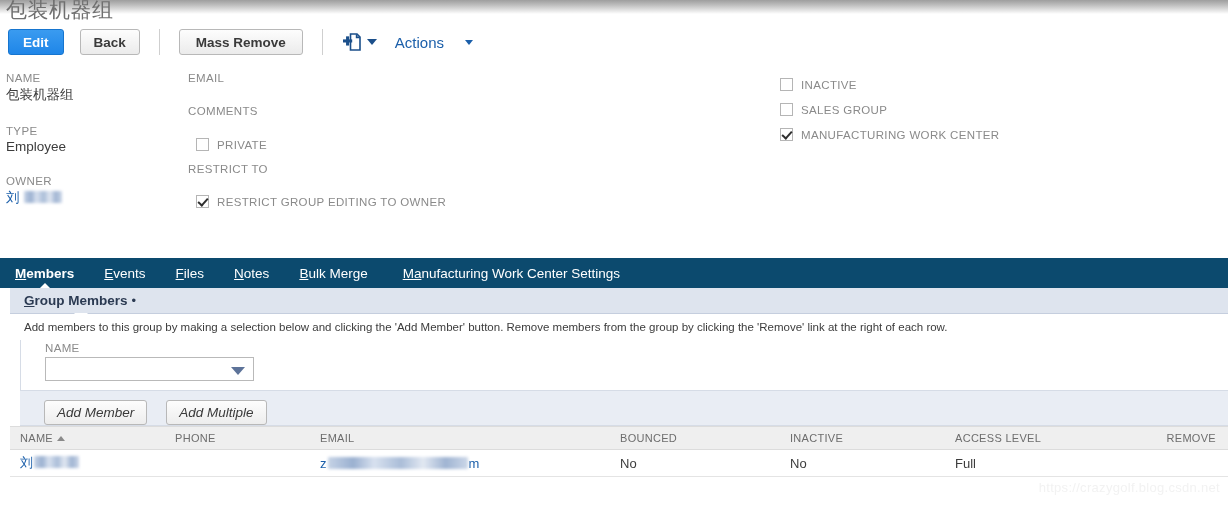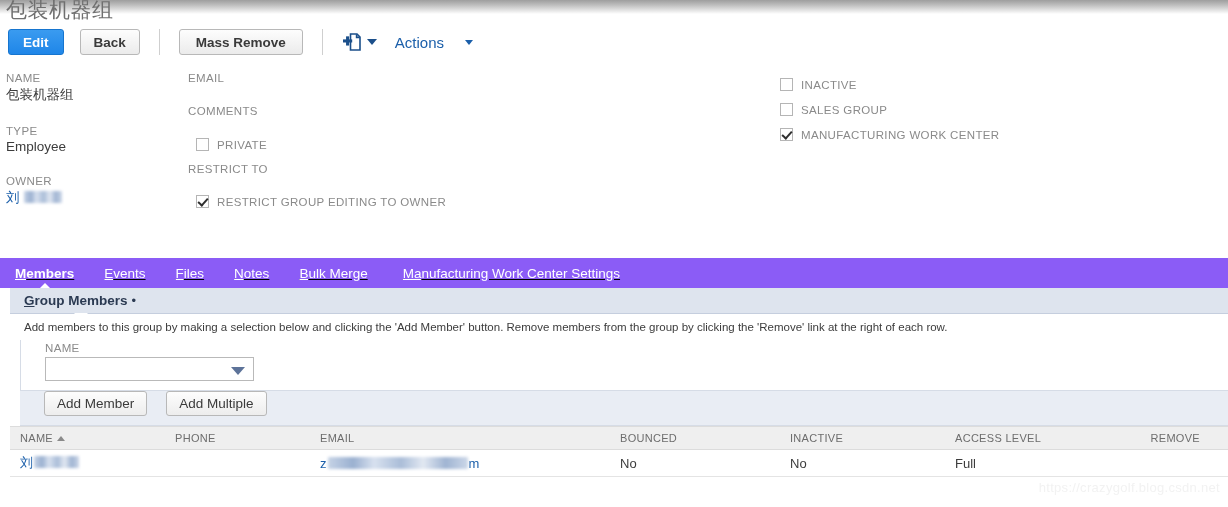--- a/index.html
+++ b/index.html
@@ -153,22 +153,22 @@
     font-size: 11.5px;
     color: #8a8a8a;
     letter-spacing: 0.35px;
     text-transform: uppercase;
   }
 
   
   .tabbar {
     position: absolute; left: 0; top: 258px;
     width: 1228px; height: 30px;
-    background: #8b5cf6;
-    display: flex; align-items: center; text-decoration: underline;
+    background: #0c4a6e;
+    display: flex; align-items: center;
   }
   .tab {
     font-size: 13.5px;
     color: #ffffff;
     padding: 0 0;
     margin-left: 16px;
     cursor: pointer;
     position: relative;
     white-space: nowrap;
   }
@@ -257,23 +257,24 @@
     border-right: 7px solid transparent;
     border-top: 8px solid #5d7399;
   }
 
   
   .btn-strip {
     background: #e9edf4;
     border-top: 1px solid #d6dce6;
     border-bottom: 1px solid #d6dce6;
     height: 36px;
-    display: flex; align-items: flex-start;
+    display: flex; align-items: flex-end;
     padding-left: 24px;
     margin-left: 10px;
+    font-style: italic;
   }
   .strip-btn {
     height: 25px;
     padding: 0 12px;
     display: inline-flex; align-items: center;
     background: linear-gradient(to bottom, #fdfdfd 0%, #ededed 100%);
     border: 1px solid #b8b8b8;
     border-radius: 3px;
     font-size: 13.5px;
     color: #3a3a3a;
@@ -447,21 +448,21 @@
 
   <table class="tbl">
     <thead>
       <tr>
         <th style="width:155px"><span>NAME</span><span class="sort-arrow"></span></th>
         <th style="width:145px">PHONE</th>
         <th style="width:300px">EMAIL</th>
         <th style="width:170px">BOUNCED</th>
         <th style="width:165px">INACTIVE</th>
         <th style="width:180px">ACCESS LEVEL</th>
-        <th style="width:103px; text-align:right; padding-right:28px;">REMOVE</th>
+        <th style="width:103px; text-align:right; padding-right:12px;">REMOVE</th>
       </tr>
     </thead>
     <tbody>
       <tr>
         <td class="link"><span>刘</span><span class="redact" style="width:45px;margin-left:1px;"></span></td>
         <td></td>
         <td class="link"><span>z</span><span class="redact" style="width:140px;margin:0 1px;"></span><span>m</span></td>
         <td>No</td>
         <td>No</td>
         <td>Full</td>

